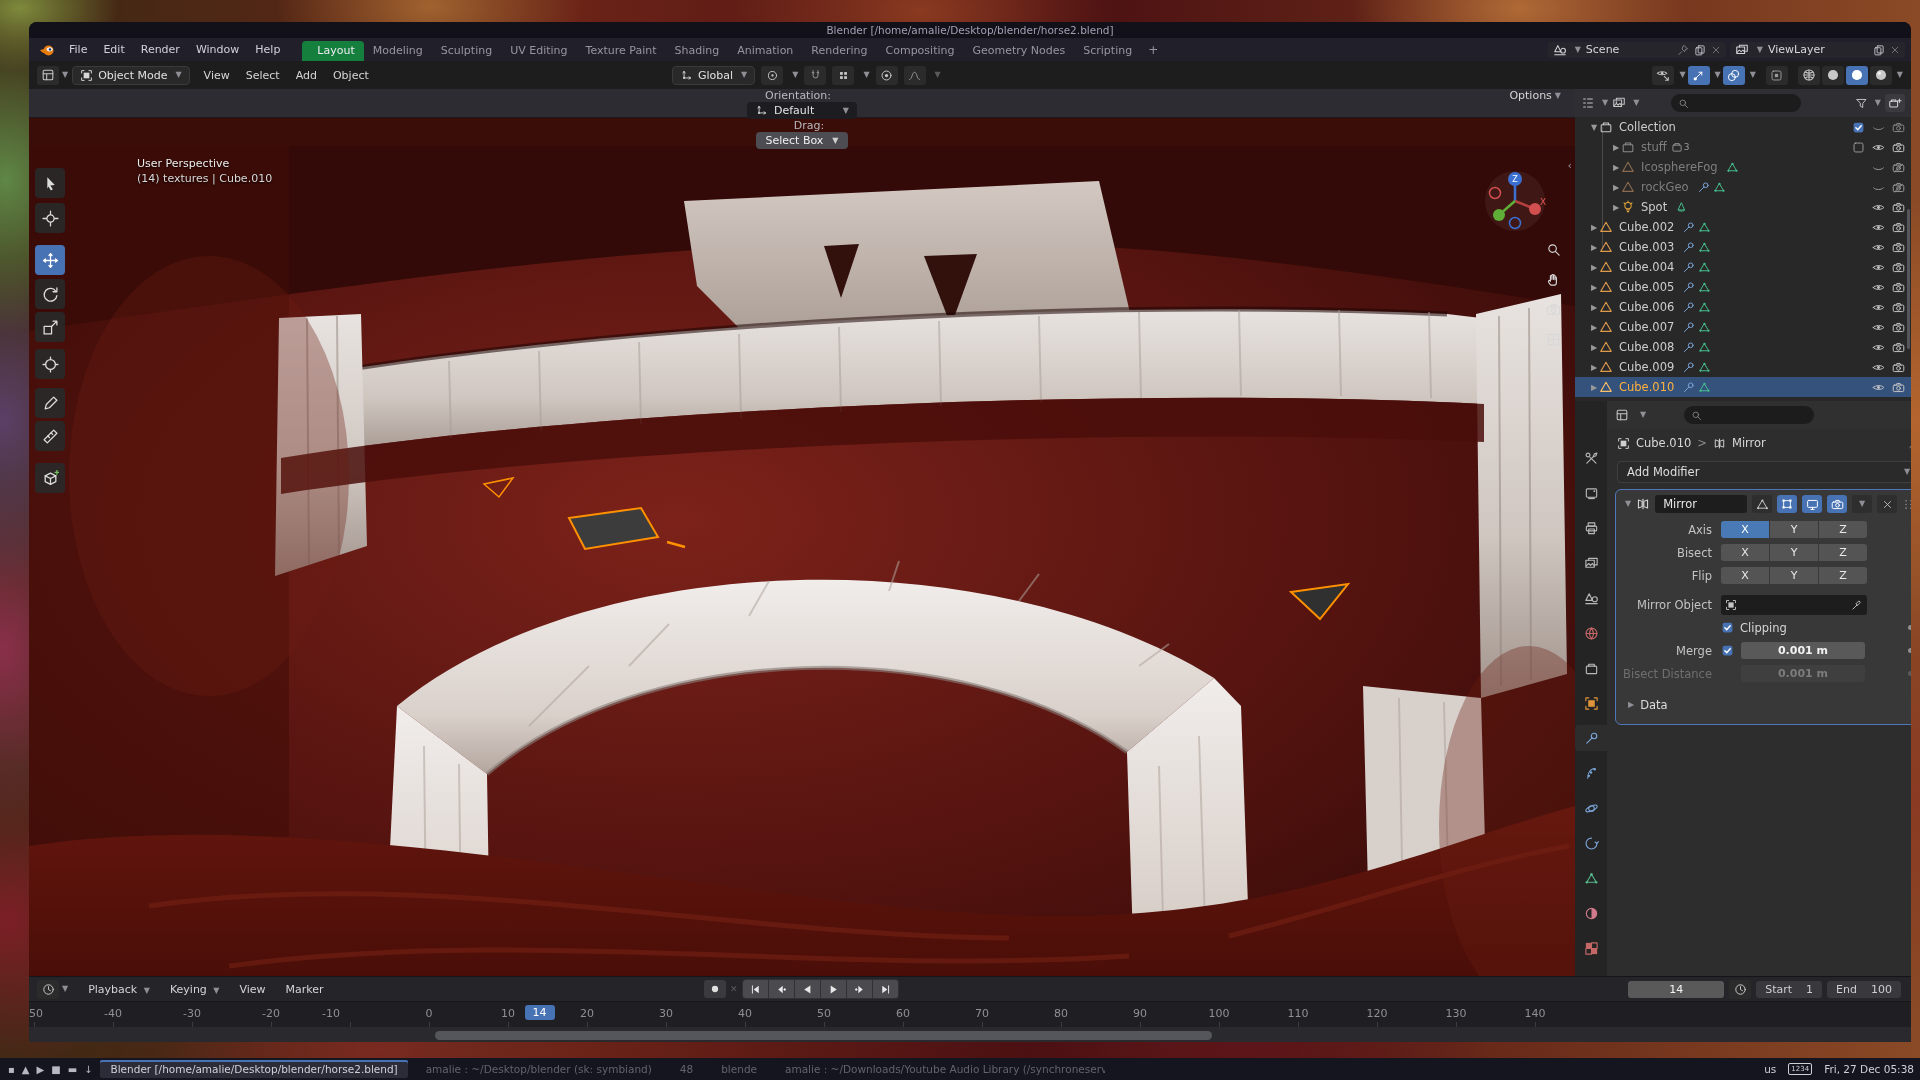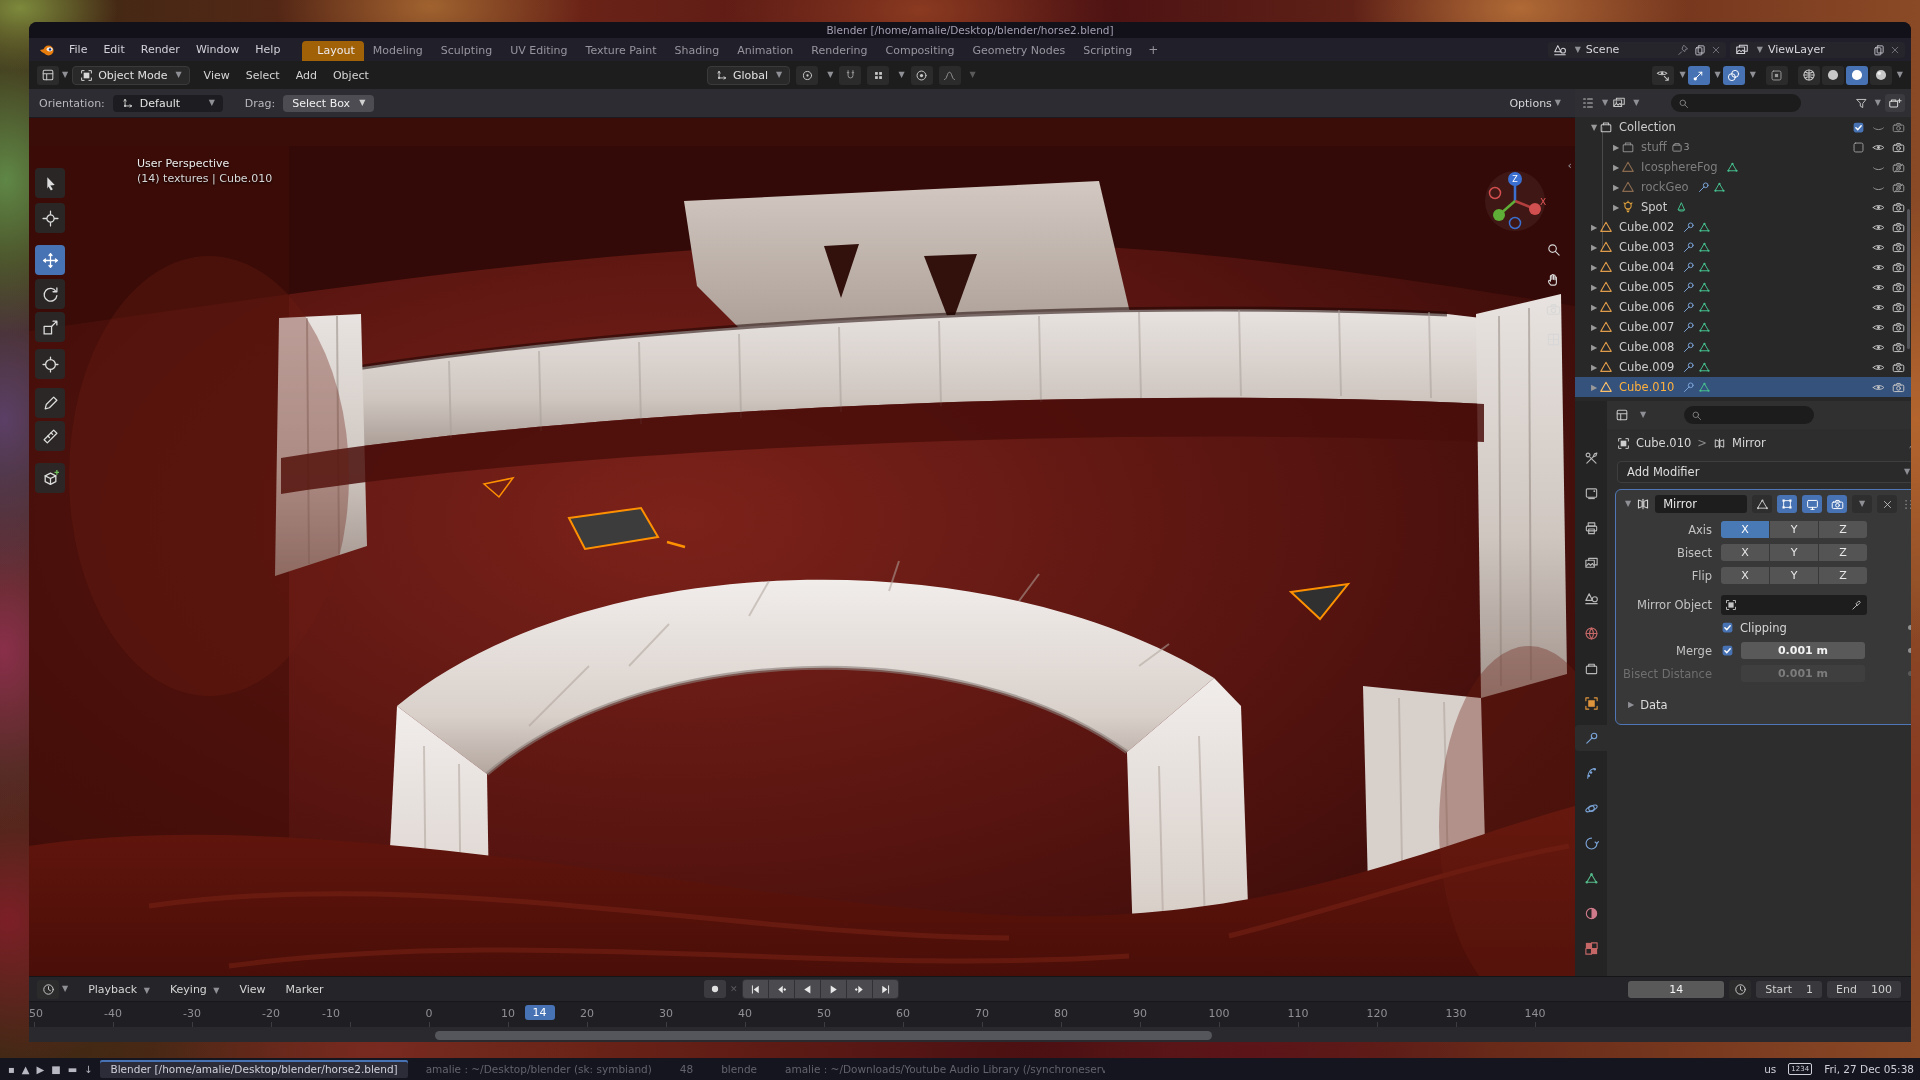--- a/index.html
+++ b/index.html
@@ -30,40 +30,40 @@
   
   #bwin { position:absolute; left:29px; top:22px; width:1882px; height:1020px;
     background:#1d1d1d; border-radius:8px 8px 0 0; overflow:hidden; }
   #titlebar { height:16px; background:#121019; color:#a49fb2; font-size:10.5px;
     display:flex; align-items:center; justify-content:center; }
   #menubar { height:23px; background:#211f29; display:flex; align-items:center; padding:0 6px; }
   #menubar .logo { margin:0 6px 0 4px; }
   .menu-item { color:#d2d0d9; font-size:11px; padding:2px 8px; border-radius:3px; }
   .ws-tabs { display:flex; align-items:flex-end; margin-left:14px; height:23px; }
   .ws-tab { color:#98959f; font-size:11px; padding:3px 9px 4px; border-radius:4px 4px 0 0; }
-  .ws-tab.active { background:#a16207; color:#eceaf0;padding-left:15px; }
+  .ws-tab.active { background:#15803d; color:#eceaf0;padding-left:15px; }
   .ws-add { color:#98959f; font-size:12px; padding:2px 7px; }
   #scene-block { margin-left:auto; display:flex; align-items:center; gap:4px; color:#d8d6dd; font-size:11px; }
   .sel-field { display:flex; align-items:center; background:#26252c; border-radius:4px; padding:1px 5px; gap:5px; }
   .dim-ic { color:#8a8791; }
 
   #toolheader { height:28px; background:#1d1d1d; display:flex; align-items:center; padding:0 8px; position:relative; }
   .th-field { display:flex; align-items:center; gap:5px; background:#292929; border:1px solid #3a3a3a;
     border-radius:4px; padding:2px 7px; color:#e0e0e0; font-size:11px; }
   .th-menu { color:#d6d6d6; font-size:11px; padding:2px 8px; }
-  .th-center { position:absolute; left:643px; display:flex; align-items:center; gap:6px;margin-left:35px; }
+  .th-center { position:absolute; left:643px; display:flex; align-items:center; gap:6px; }
   .th-right { position:absolute; right:8px; display:flex; align-items:center; gap:2px; }
   .tbtn { width:22px; height:19px; border-radius:3px; background:#2b2b2b; color:#c8c8c8;
     display:flex; align-items:center; justify-content:center; }
   .tbtn.on { background:#4772b3; color:#fff; }
 
   #main { display:flex; height:887px; }
   #viewport { position:relative; width:1546px; background:#3a0d09; overflow:hidden; }
   #vp-header-settings { height:29px; background:#2d2c33; border-bottom:1px solid #1b1b1f;
-    display:flex; align-items:center; padding:0 10px; position:relative; z-index:5; }
+    display:flex; align-items:center; padding:0 10px; position:relative; z-index:5;flex-direction:column; }
   .set-label { color:#b9b8bf; font-size:11px; margin-right:8px; }
   .set-field-dark { display:flex; align-items:center; gap:6px; background:#1d1d21; border-radius:4px;
     padding:2px 8px; color:#e3e3e3; font-size:11px; min-width:110px; }
   .set-field-grey { display:flex; align-items:center; gap:6px; background:#4c4c52; border-radius:4px;
     padding:2px 9px; color:#f0f0f0; font-size:11px; }
   #options-dd { position:absolute; right:14px; color:#d6d6d6; font-size:11px; display:flex; align-items:center; }
   #scene-svg { position:absolute; left:0; top:57px; width:1546px; height:830px; }
   #vp-overlay { position:absolute; left:108px; top:67px; z-index:4; color:#ececec; font-size:11px;
     text-shadow:0 1px 2px rgba(0,0,0,.8); line-height:15px; }
   #vtoolbar { position:absolute; left:6px; top:71px; z-index:4; width:30px; }

